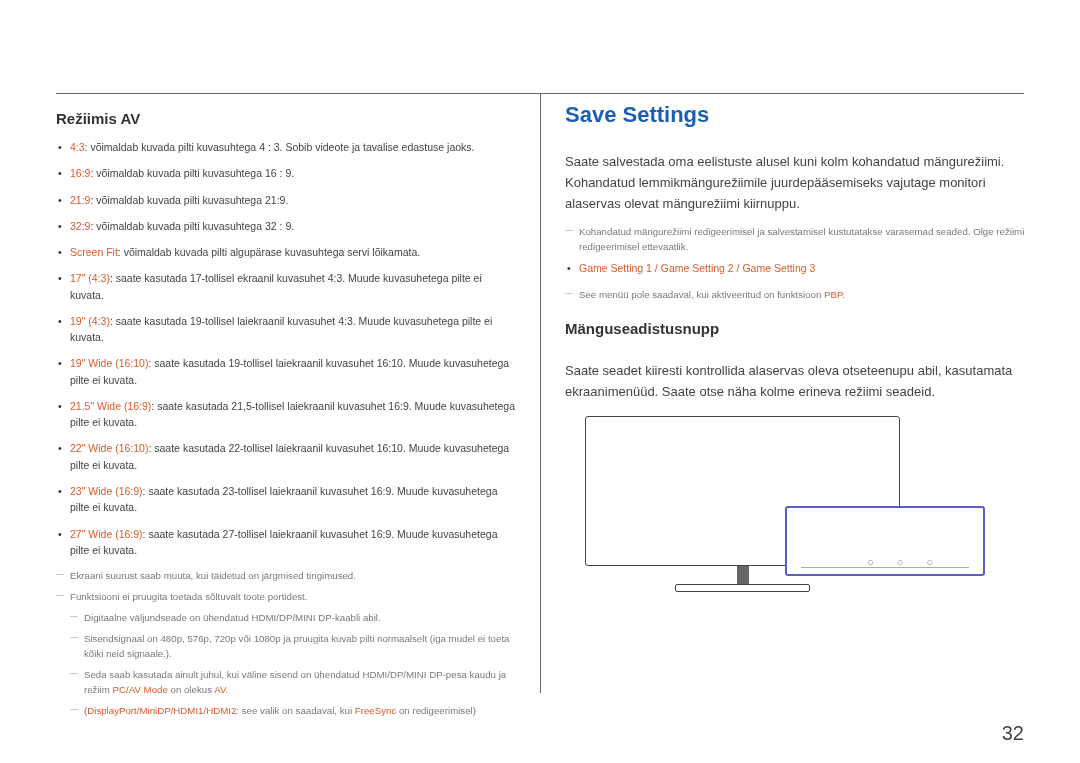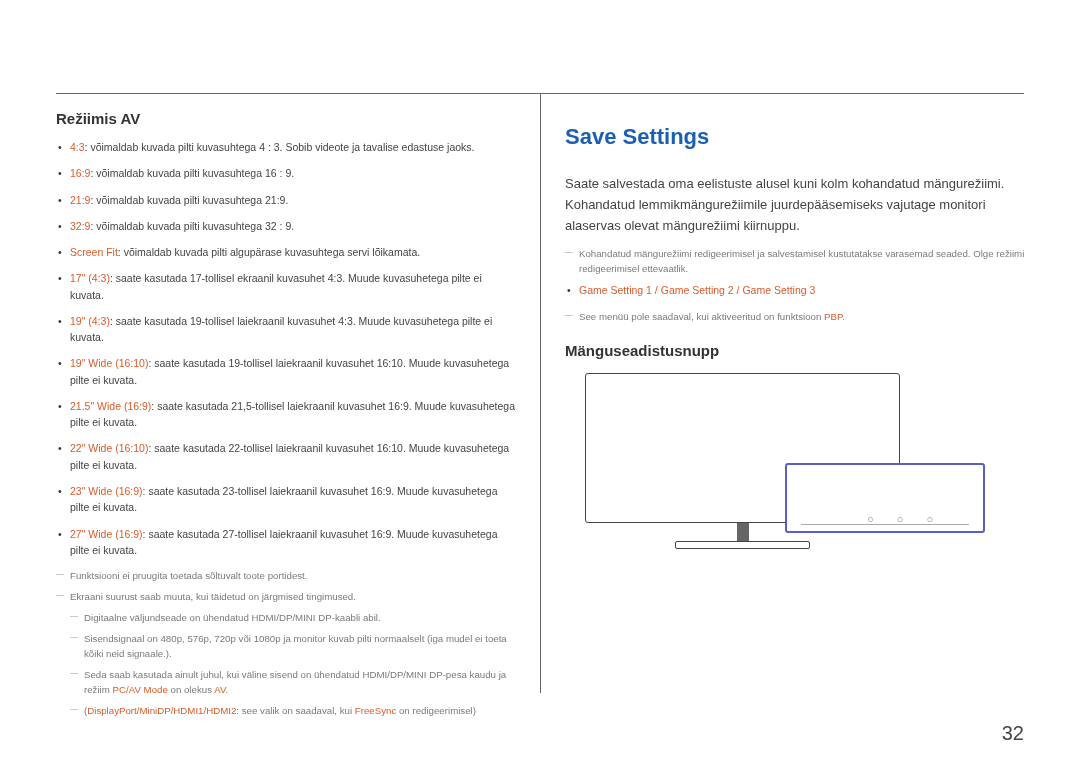--- a/index.html
+++ b/index.html
@@ -1,21 +1,21 @@
 <!DOCTYPE html>
 <html><head>
 <meta charset="utf-8">
 <style>
   * { box-sizing: border-box; margin: 0; padding: 0; }
   html, body { width: 1080px; height: 763px; background: #fff; font-family: Arial, Helvetica, sans-serif; color: #4a4a4a; }
   .page { width: 1080px; height: 763px; position: relative; padding: 8px 56px; }
   .hr-top { position: absolute; top: 93px; left: 56px; right: 56px; border-top: 1px solid #666; }
   .vr-mid { position: absolute; top: 93px; bottom: 70px; left: 540px; border-left: 1px solid #666; }
   .col-left  { position: absolute; top: 110px; left: 56px;  width: 460px; }
-  .col-right { position: absolute; top: 124px; left: 565px; width: 460px; }
+  .col-right { position: absolute; top: 102px; left: 565px; width: 460px; }
   .h-section { font-size: 15px; font-weight: 600; color: #333; margin-bottom: 12px; }
   .h-main    { font-size: 22px; font-weight: 600; color: #1a5fb4; margin-bottom: 20px; }
   ul.bullets { list-style: none; padding-left: 0; }
   ul.bullets > li { font-size: 10.5px; line-height: 1.55; color: #444; margin-bottom: 10px; position: relative; padding-left: 14px; }
   ul.bullets > li::before { content: "•"; position: absolute; left: 2px; top: 0; color: #333; }
   .notes { margin-top: 7px; }
   .notes .note { font-size: 9.7px; line-height: 1.55; color: #7a7a7a; margin-bottom: 6px; position: relative; padding-left: 14px; }
   .notes .note::before { content: "―"; position: absolute; left: 0; top: 0; color: #999; font-size: 8px; }
   .notes .subnotes { padding-left: 14px; }
   .notes .subnotes .note { font-size: 9.7px; }
@@ -50,25 +50,25 @@
       <li><span class="orange">17" (4:3)</span><span>: saate kasutada 17-tollisel ekraanil kuvasuhet 4:3. Muude kuvasuhetega pilte ei kuvata.</span></li>
       <li><span class="orange">19" (4:3)</span><span>: saate kasutada 19-tollisel laiekraanil kuvasuhet 4:3. Muude kuvasuhetega pilte ei kuvata.</span></li>
       <li><span class="orange">19" Wide (16:10)</span><span>: saate kasutada 19-tollisel laiekraanil kuvasuhet 16:10. Muude kuvasuhetega pilte ei kuvata.</span></li>
       <li><span class="orange">21.5" Wide (16:9)</span><span>: saate kasutada 21,5-tollisel laiekraanil kuvasuhet 16:9. Muude kuvasuhetega pilte ei kuvata.</span></li>
       <li><span class="orange">22" Wide (16:10)</span><span>: saate kasutada 22-tollisel laiekraanil kuvasuhet 16:10. Muude kuvasuhetega pilte ei kuvata.</span></li>
       <li><span class="orange">23" Wide (16:9)</span><span>: saate kasutada 23-tollisel laiekraanil kuvasuhet 16:9. Muude kuvasuhetega pilte ei kuvata.</span></li>
       <li><span class="orange">27" Wide (16:9)</span><span>: saate kasutada 27-tollisel laiekraanil kuvasuhet 16:9. Muude kuvasuhetega pilte ei kuvata.</span></li>
     </ul>
 
     <div class="notes">
+      <div class="note">Ekraani suurust saab muuta, kui täidetud on järgmised tingimused.</div>
       <div class="note">Funktsiooni ei pruugita toetada sõltuvalt toote portidest.</div>
-      <div class="note">Ekraani suurust saab muuta, kui täidetud on järgmised tingimused.</div>
       <div class="subnotes">
         <div class="note">Digitaalne väljundseade on ühendatud HDMI/DP/MINI DP-kaabli abil.</div>
-        <div class="note">Sisendsignaal on 480p, 576p, 720p või 1080p ja monitor kuvab pilti normaalselt (iga mudel ei toeta kõiki neid signaale.).</div>
+        <div class="note">Sisendsignaal on 480p, 576p, 720p või 1080p ja pruugita kuvab pilti normaalselt (iga mudel ei toeta kõiki neid signaale.).</div>
         <div class="note">
           <span>Seda saab kasutada ainult juhul, kui väline sisend on ühendatud HDMI/DP/MINI DP-pesa kaudu ja režiim </span><span class="orange">PC/AV Mode</span><span> on olekus </span><span class="orange">AV</span><span>.</span>
         </div>
         <div class="note" style="padding-left:14px;">
           <span>(</span><span class="orange">DisplayPort/MiniDP/HDMI1/HDMI2</span><span>: see valik on saadaval, kui </span><span class="orange">FreeSync</span><span> on redigeerimisel)</span>
         </div>
       </div>
     </div>
   </div>
 
@@ -81,20 +81,21 @@
     <ul class="bullets" style="margin-top:2px;">
       <li><span class="orange">Game Setting 1 / Game Setting 2 / Game Setting 3</span></li>
     </ul>
     <div class="notes">
       <div class="note">
         <span>See menüü pole saadaval, kui aktiveeritud on funktsioon </span><span class="orange">PBP</span><span>.</span>
       </div>
     </div>
 
     <div class="h-section" style="margin-top:18px;">Mänguseadistusnupp</div>
+    <div class="para">Saate seadet kiiresti kontrollida alaservas oleva otseteenupu abil, kasutamata ekraanimenüüd. Saate otse näha kolme erineva režiimi seadeid.</div>
 
     <div class="illus">
       <div class="monitor-frame"></div>
       <div class="stand-neck"></div>
       <div class="stand-base"></div>
       <div class="shortcut-panel">
         <div class="dots">○ ○ ○</div>
         <div class="bar"></div>
       </div>
     </div>

